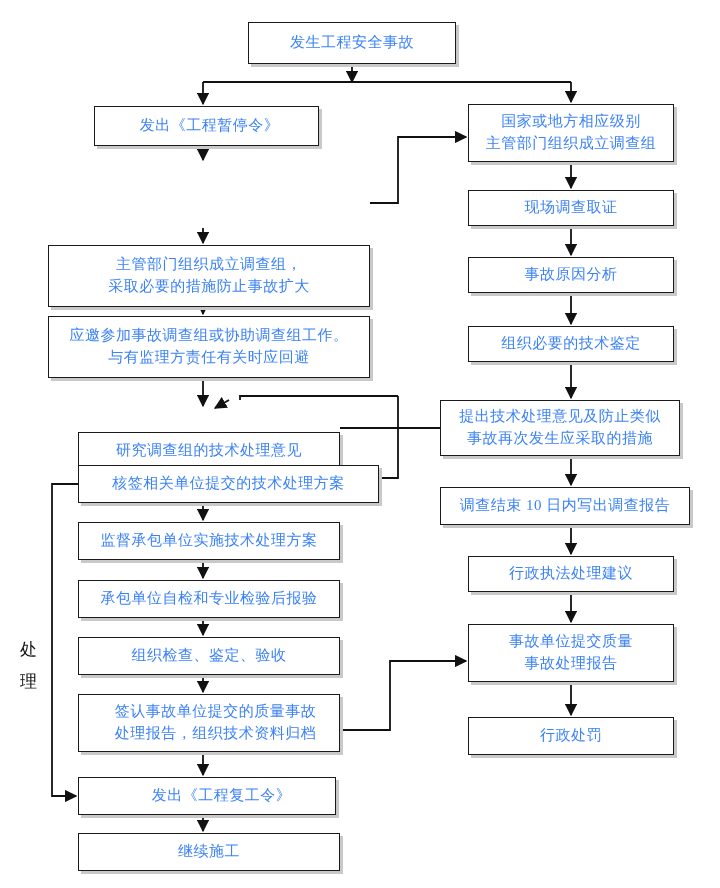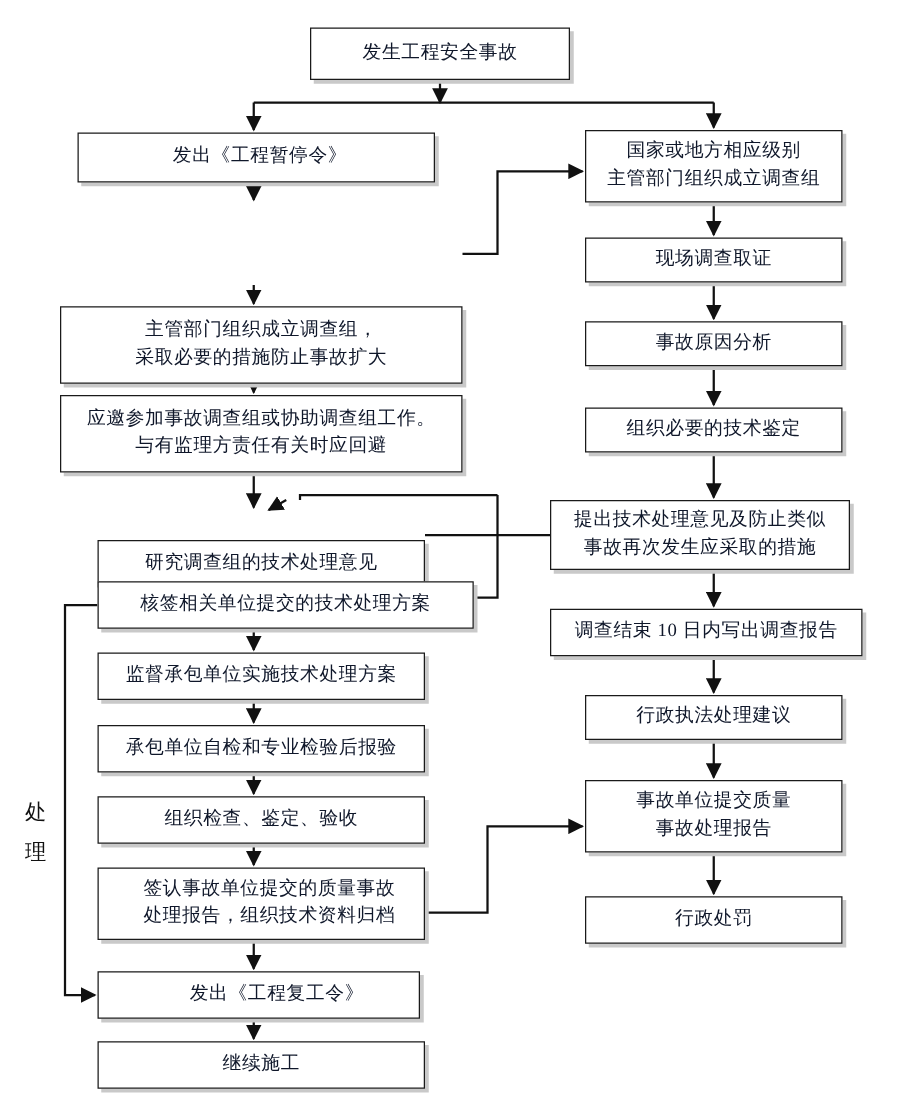--- a/index.html
+++ b/index.html
@@ -26,21 +26,21 @@
   .node {
     position: absolute;
     box-sizing: border-box;
     border: 1px solid #1a1a1a;
     background: #ffffff;
     box-shadow: 3px 3px 0 0 #c9c9c9;
     display: flex;
     align-items: center;
     justify-content: center;
     text-align: center;
-    color: #0f172a;
+    color: #3b82f6;
     font-size: 15px;
     line-height: 1.45;
     letter-spacing: 0.5px;
     z-index: 2;
     padding: 2px 6px;
   }
   .node .label {
     display: block;
     white-space: pre-line;
   }
@@ -111,21 +111,21 @@
       <path d="M 571 456 L 571 485" marker-end="url(#arrow)"></path>
       <path d="M 571 525 L 571 554" marker-end="url(#arrow)"></path>
       <path d="M 571 592 L 571 622" marker-end="url(#arrow)"></path>
       <path d="M 571 682 L 571 715" marker-end="url(#arrow)"></path>
     </g>
   </svg>
 
   <div class="node" style="left:248px;top:22px;width:208px;height:42px;">
     <span class="label">发生工程安全事故</span>
   </div>
-  <div class="node" style="left:62px;top:106px;width:286px;height:40px;padding-left:12px;">
+  <div class="node" style="left:94px;top:106px;width:225px;height:40px;padding-left:12px;">
     <span class="label">发出《工程暂停令》</span>
   </div>
   <div class="node" style="left:48px;top:245px;width:322px;height:62px;">
     <span class="label">主管部门组织成立调查组，
 采取必要的措施防止事故扩大</span>
   </div>
   <div class="node" style="left:48px;top:316px;width:322px;height:62px;">
     <span class="label">应邀参加事故调查组或协助调查组工作。
 与有监理方责任有关时应回避</span>
   </div>

